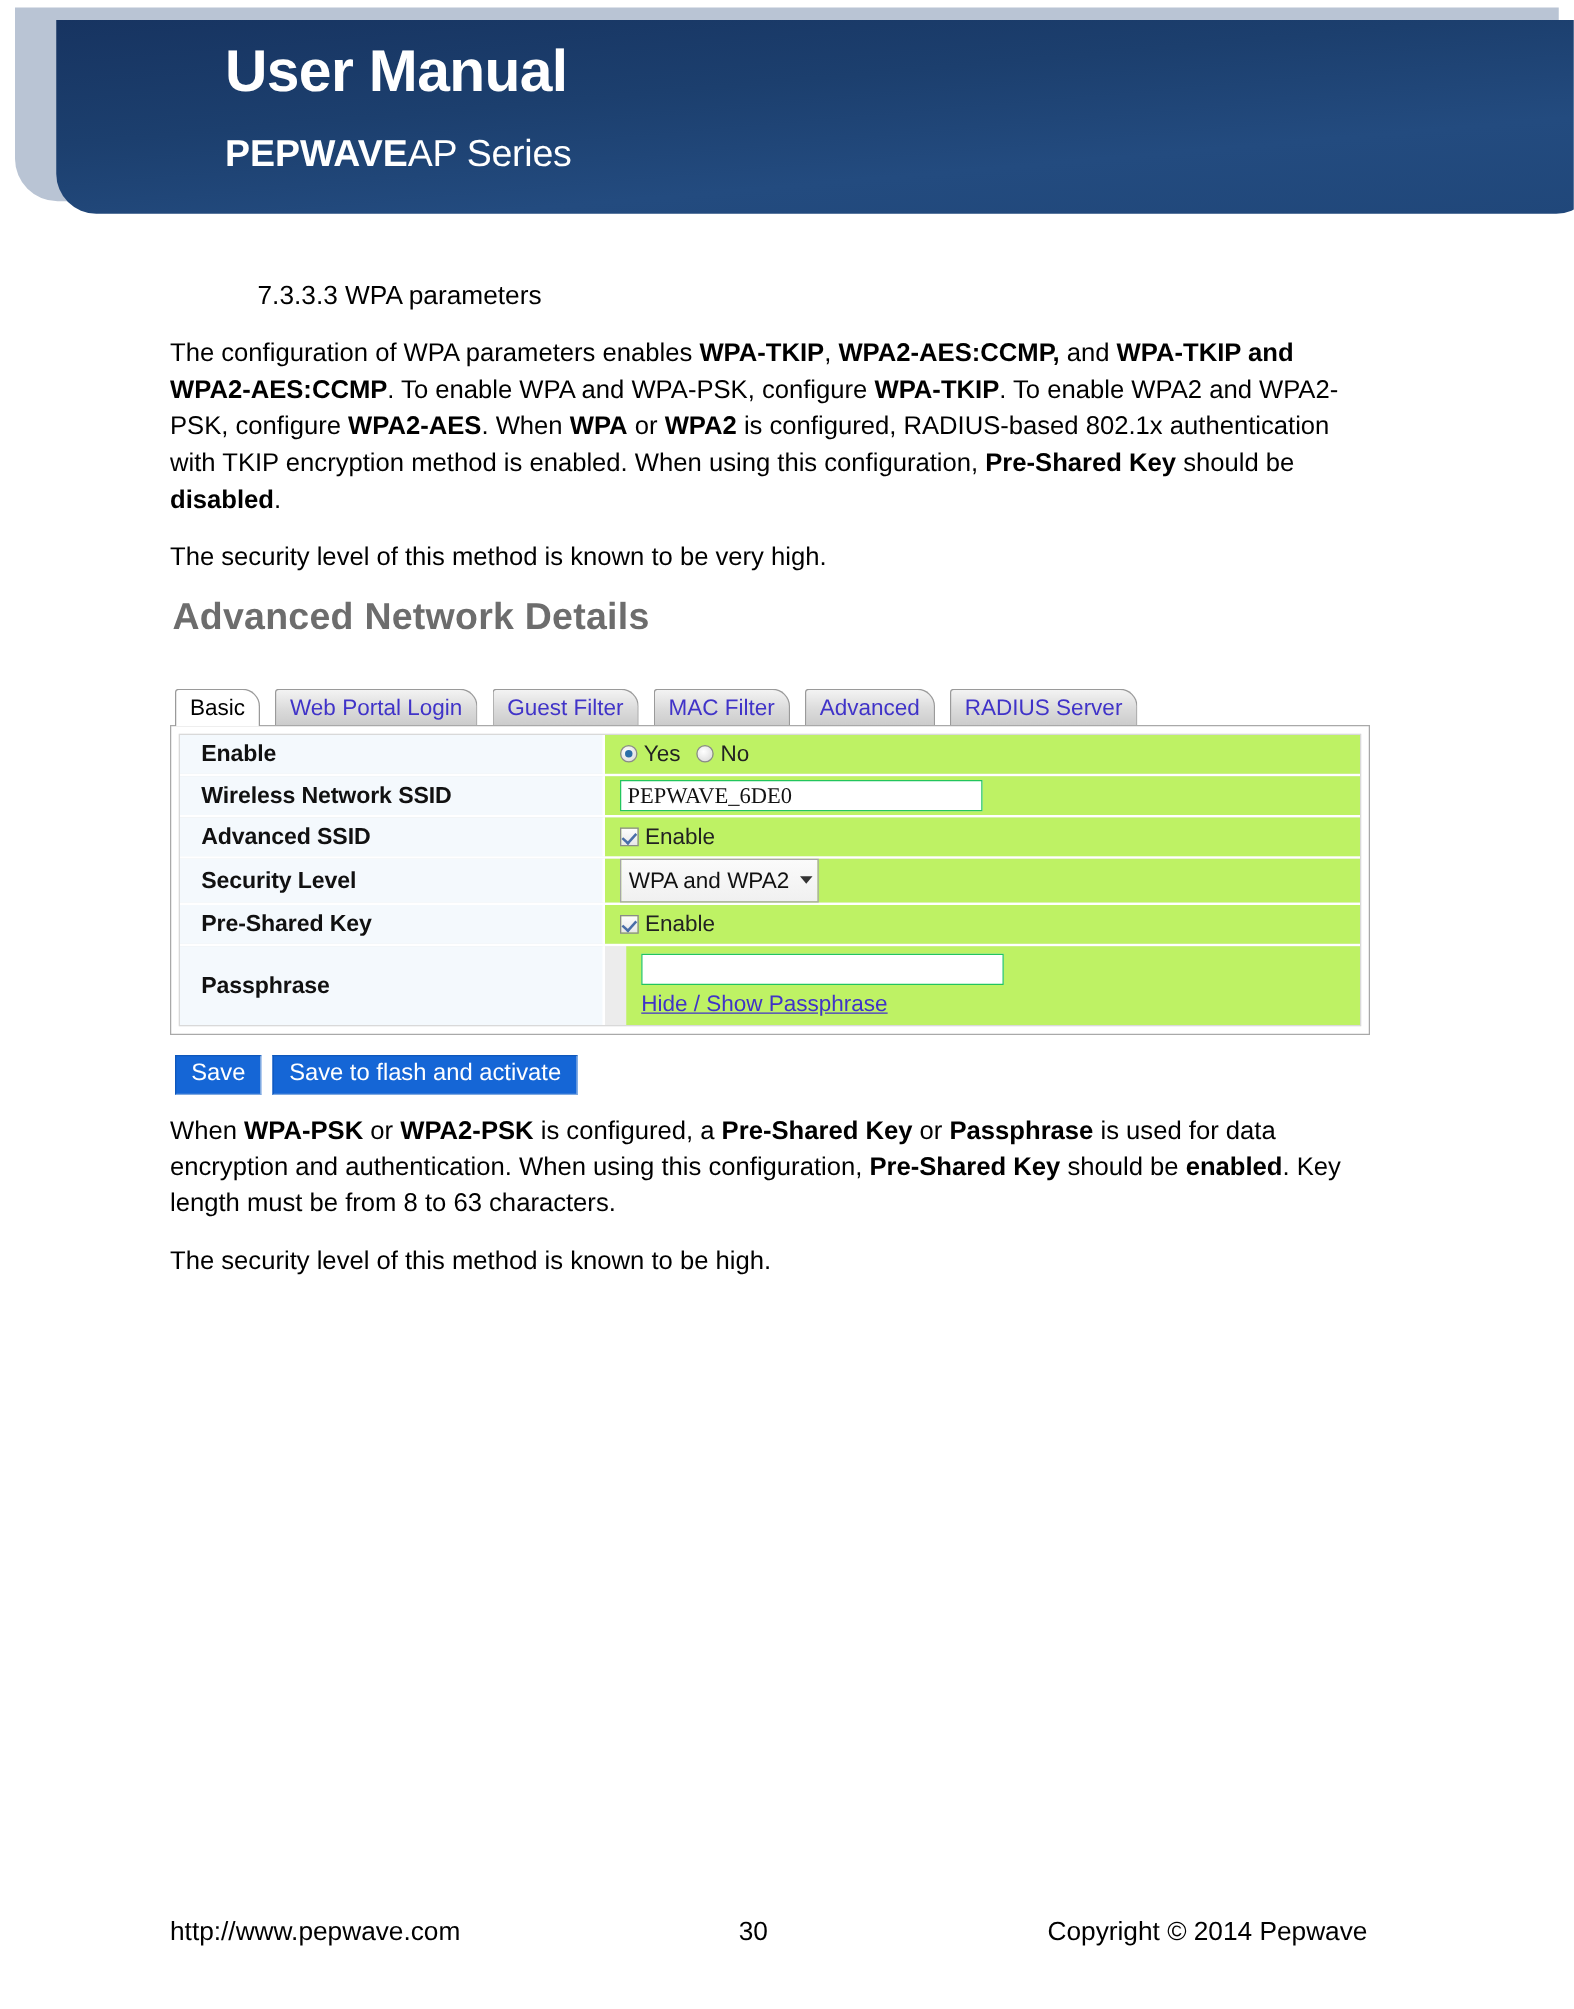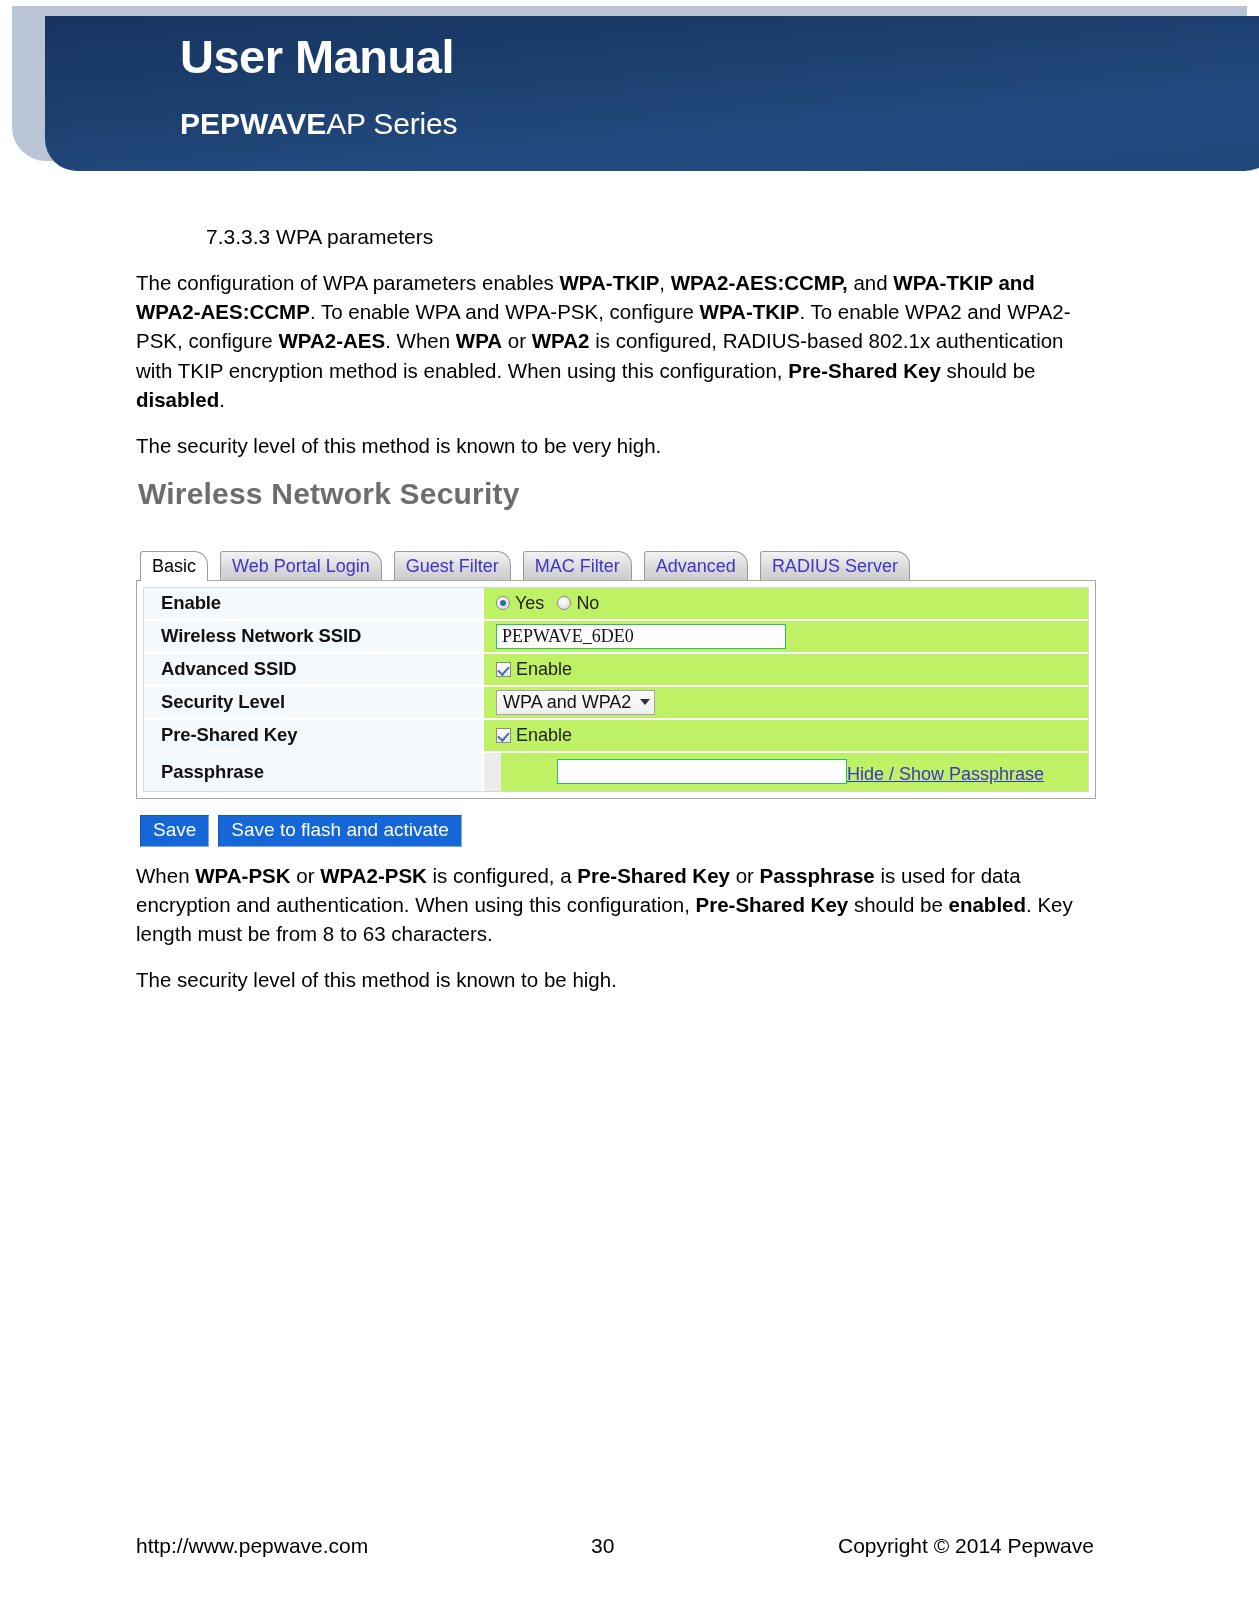--- a/index.html
+++ b/index.html
@@ -168,20 +168,21 @@
   .frow.tall .flabel { align-items: center; }
   .fvalue {
     flex: 1 1 auto;
     display: flex;
     align-items: center;
     padding-left: 12px;
     background: #bef264;
     min-height: 31px;
   }
   .fvalue.col {
+    flex-direction: column;
     align-items: flex-start;
     justify-content: center;
     padding-top: 6px;
     padding-bottom: 6px;
     margin-left: 17px;
   }
 
   
   .radio-grp { display: flex; align-items: center; gap: 13px; }
   .radio-item { display: flex; align-items: center; gap: 5px; font-size: 18px; color: #222; }
@@ -227,21 +228,21 @@
     color: #111;
     padding: 0 5px;
     font-family: Liberation Serif, serif;
     line-height: 23px;
   }
   .select {
     display: inline-flex;
     align-items: center;
     justify-content: space-between;
     min-width: 156px;
-    height: 25px;
+    height: 35px;
     background: linear-gradient(180deg,#fbfbfb,#f0f0f0);
     border: 1px solid #a6a6a6;
     font-size: 18px;
     color: #111;
     padding: 0 4px 0 6px;
     white-space: nowrap;
   }
   .select .caret {
     margin-left: 9px;
     width: 0; height: 0;
@@ -300,21 +301,21 @@
 <div class="doc">
 
   <div class="section-heading">7.3.3.3 WPA parameters</div>
 
   <p class="body-text"><span>The configuration of WPA parameters enables </span><b>WPA-TKIP</b><span>, </span><b>WPA2-AES:CCMP,</b><span> and </span><b>WPA-TKIP and WPA2-AES:CCMP</b><span>. To enable WPA and WPA-PSK, configure </span><b>WPA-TKIP</b><span>. To enable WPA2 and WPA2-PSK, configure </span><b>WPA2-AES</b><span>. When </span><b>WPA</b><span> or </span><b>WPA2</b><span> is configured, RADIUS-based 802.1x authentication with TKIP encryption method is enabled. When using this configuration, </span><b>Pre-Shared Key</b><span> should be </span><b>disabled</b><span>.</span></p>
 
   <p class="body-text">The security level of this method is known to be very high.</p>
 
   <div class="ui-shot">
 
-    <div class="ui-title">Wireless Network Security</div>
+    <div class="ui-title">Advanced Network Details</div>
 
     <div class="tabs">
       <div class="tab active">Basic</div>
       <div class="tab">Web Portal Login</div>
       <div class="tab">Guest Filter</div>
       <div class="tab">MAC Filter</div>
       <div class="tab">Advanced</div>
       <div class="tab">RADIUS Server</div>
     </div>
 

